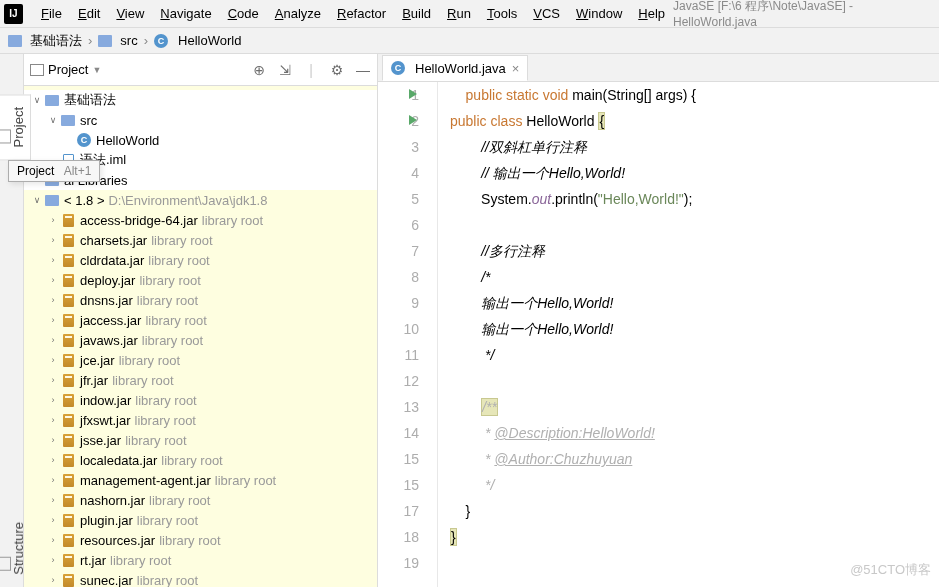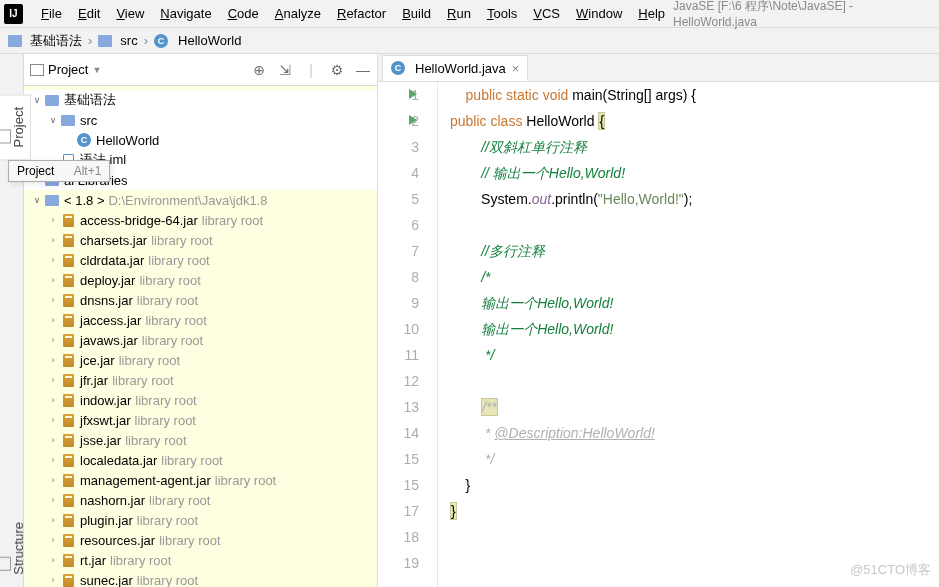--- a/index.html
+++ b/index.html
@@ -31,34 +31,34 @@
 .jar-icon { width: 11px; height: 13px; background: linear-gradient(#d9a136, #c28a2a); border-radius: 1px; position: relative; }
 .jar-icon::before { content: ""; position: absolute; top: 2px; left: 2px; width: 7px; height: 2px; background: #fff8e0; }
 .class-icon { width: 14px; height: 14px; background: #5394cd; border-radius: 50%; display: inline-flex; align-items: center; justify-content: center; color: #fff; font-size: 9px; font-weight: bold; }
 .lib-icon { width: 14px; height: 11px; background: #87aade; border-radius: 1px; position: relative; }
 .file-icon { width: 11px; height: 13px; background: #fff; border: 1px solid #5394cd; border-radius: 1px; }
 .tree-label { color: #000; }
 .tree-hint { color: #999; margin-left: 4px; }
 .tree-selected { background: #d4d4d4; }
 .bg-white { background: #fff; }
 .tooltip { position: absolute; left: 8px; top: 160px; background: #f7f7f7; border: 1px solid #adadad; padding: 3px 8px; font-size: 12px; z-index: 10; box-shadow: 2px 2px 6px rgba(0,0,0,0.1); }
-.tooltip .shortcut { color: #888; margin-left: 16px; }
+.tooltip .shortcut { color: #888; margin-left: 6px; }
 .editor-area { flex: 1; display: flex; flex-direction: column; background: #fff; }
 .editor-tabs { height: 28px; display: flex; align-items: flex-end; border-bottom: 1px solid #dcdcdc; background: #f2f2f2; padding-left: 4px; }
 .editor-tab { height: 26px; display: flex; align-items: center; padding: 0 8px; background: #fff; border: 1px solid #dcdcdc; border-bottom: 1px solid #fff; gap: 6px; }
 .tab-close { color: #888; cursor: pointer; }
 .editor-body { flex: 1; display: flex; overflow: hidden; font-family: "JetBrains Mono", Consolas, monospace; font-size: 14px; line-height: 26px; }
 .gutter { width: 60px; background: #fff; border-right: 1px solid #e8e8e8; text-align: right; color: #adadad; padding-right: 18px; position: relative; }
 .gutter-line { height: 26px; position: relative; }
 .run-icon { position: absolute; right: 2px; top: 7px; width: 0; height: 0; border-left: 8px solid #59a869; border-top: 5px solid transparent; border-bottom: 5px solid transparent; }
 .code { flex: 1; padding-left: 12px; background: #fff; position: relative; }
 .code-line { height: 26px; white-space: pre; }
 .kw { color: #c87832; }
 .str { color: #6a8759; }
-.comment { color: #15803d; font-style: italic; }
+.comment { color: #000000; font-style: italic; }
 .doc { color: #b0b0b0; font-style: italic; }
 .static-field { color: #8a6699; font-style: italic; }
 .brace-hl { background: #e6e6b8; border: 1px solid #c8c890; }
 .watermark { position: absolute; right: 8px; bottom: 4px; color: #c8c8c8; font-size: 13px; font-family: sans-serif; }
 </style>
 </head>
 <body>
 
 <div class="menubar">
   <div class="app-icon">IJ</div>
@@ -356,20 +356,21 @@
           <div class="code-line">        System.<span class="static-field">out</span>.println(<span class="str">"Hello,World!"</span>);</div>
           <div class="code-line">        </div>
           <div class="code-line">        <span class="comment">//多行注释</span></div>
           <div class="code-line">        <span class="comment">/*</span></div>
           <div class="code-line">        <span class="comment">输出一个Hello,World!</span></div>
           <div class="code-line">        <span class="comment">输出一个Hello,World!</span></div>
           <div class="code-line">        <span class="comment"> */</span></div>
           <div class="code-line">        </div>
           <div class="code-line">        <span class="doc brace-hl">/**</span></div>
           <div class="code-line">        <span class="doc"> * </span><span class="doc" style="text-decoration:underline">@Description:HelloWorld!</span></div>
+          <div class="code-line">        <span class="doc"> * </span><span class="doc" style="text-decoration:underline">@Author:Chuzhuyuan</span></div>
           <div class="code-line">        <span class="doc"> */</span></div>
           <div class="code-line">    }</div>
           <div class="code-line"><span class="brace-hl">}</span></div>
           <div class="watermark">@51CTO博客</div>
       </div>
     </div>
   </div>
 </div>
 
 <div class="tooltip">

